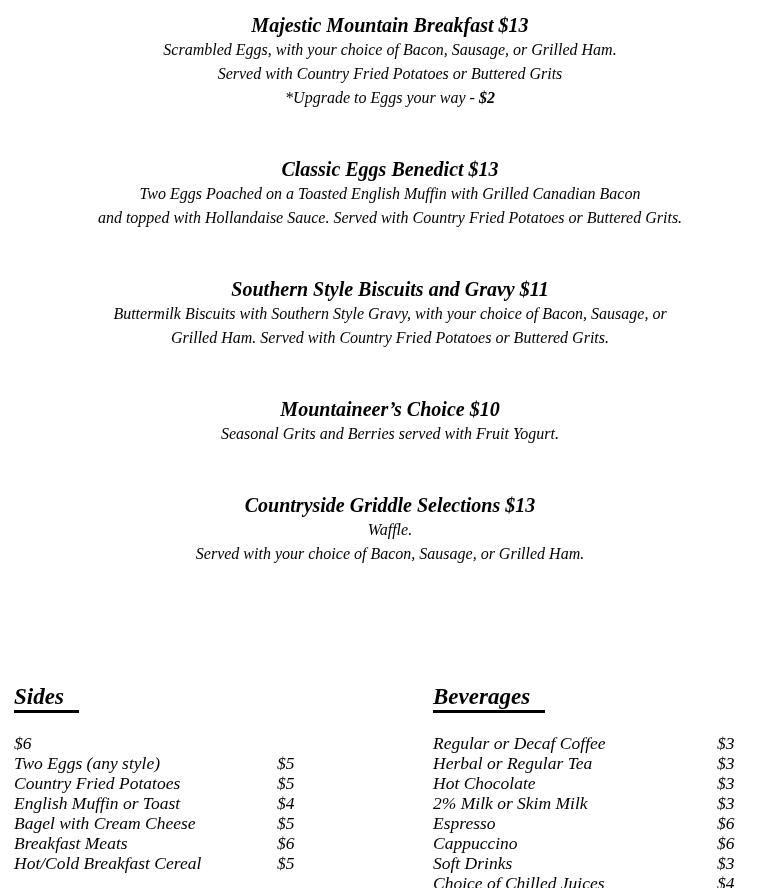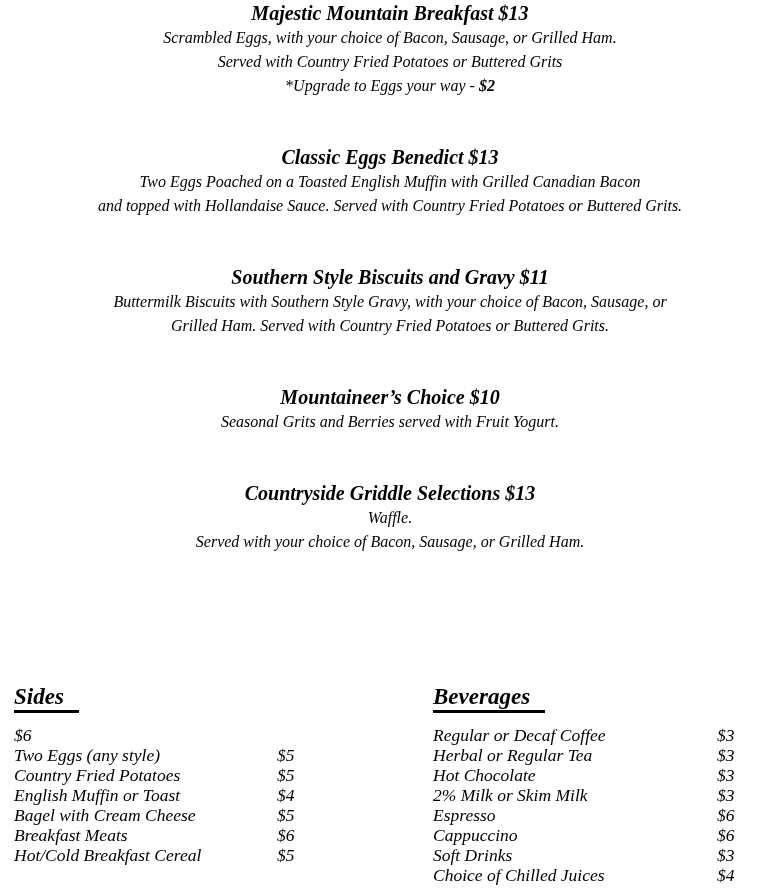--- a/index.html
+++ b/index.html
@@ -14,20 +14,21 @@
     font-family: "Liberation Serif", serif;
     overflow: hidden;
   }
   .page {
     position: relative;
     width: 780px;
     height: 888px;
     background: #ffffff;
   }
   .sections {
+    padding-top: 12px;
   }
   .section {
     text-align: center;
     margin-bottom: 46px;
   }
   .section-title {
     font-size: 20px;
     line-height: 26px;
     font-weight: bold;
     font-style: italic;
@@ -52,21 +53,21 @@
   .menu-col.col-left  { left: 14px;  width: 310px; }
   .menu-col.col-right { left: 433px; width: 320px; }
   .col-header {
     display: inline-block;
     font-size: 23px;
     line-height: 26px;
     font-weight: bold;
     font-style: italic;
     border-bottom: 3px solid #000000;
     padding-right: 15px;
-    margin-bottom: 12px;
+    margin-bottom: 20px;
     font-family: Liberation Serif, serif;
   }
   .col-list { }
   .row {
     display: flex;
     font-size: 17.5px;
     line-height: 20px;
     font-style: italic;
   }
   .col-left  .row-name { width: 263px; flex: 0 0 263px; }

